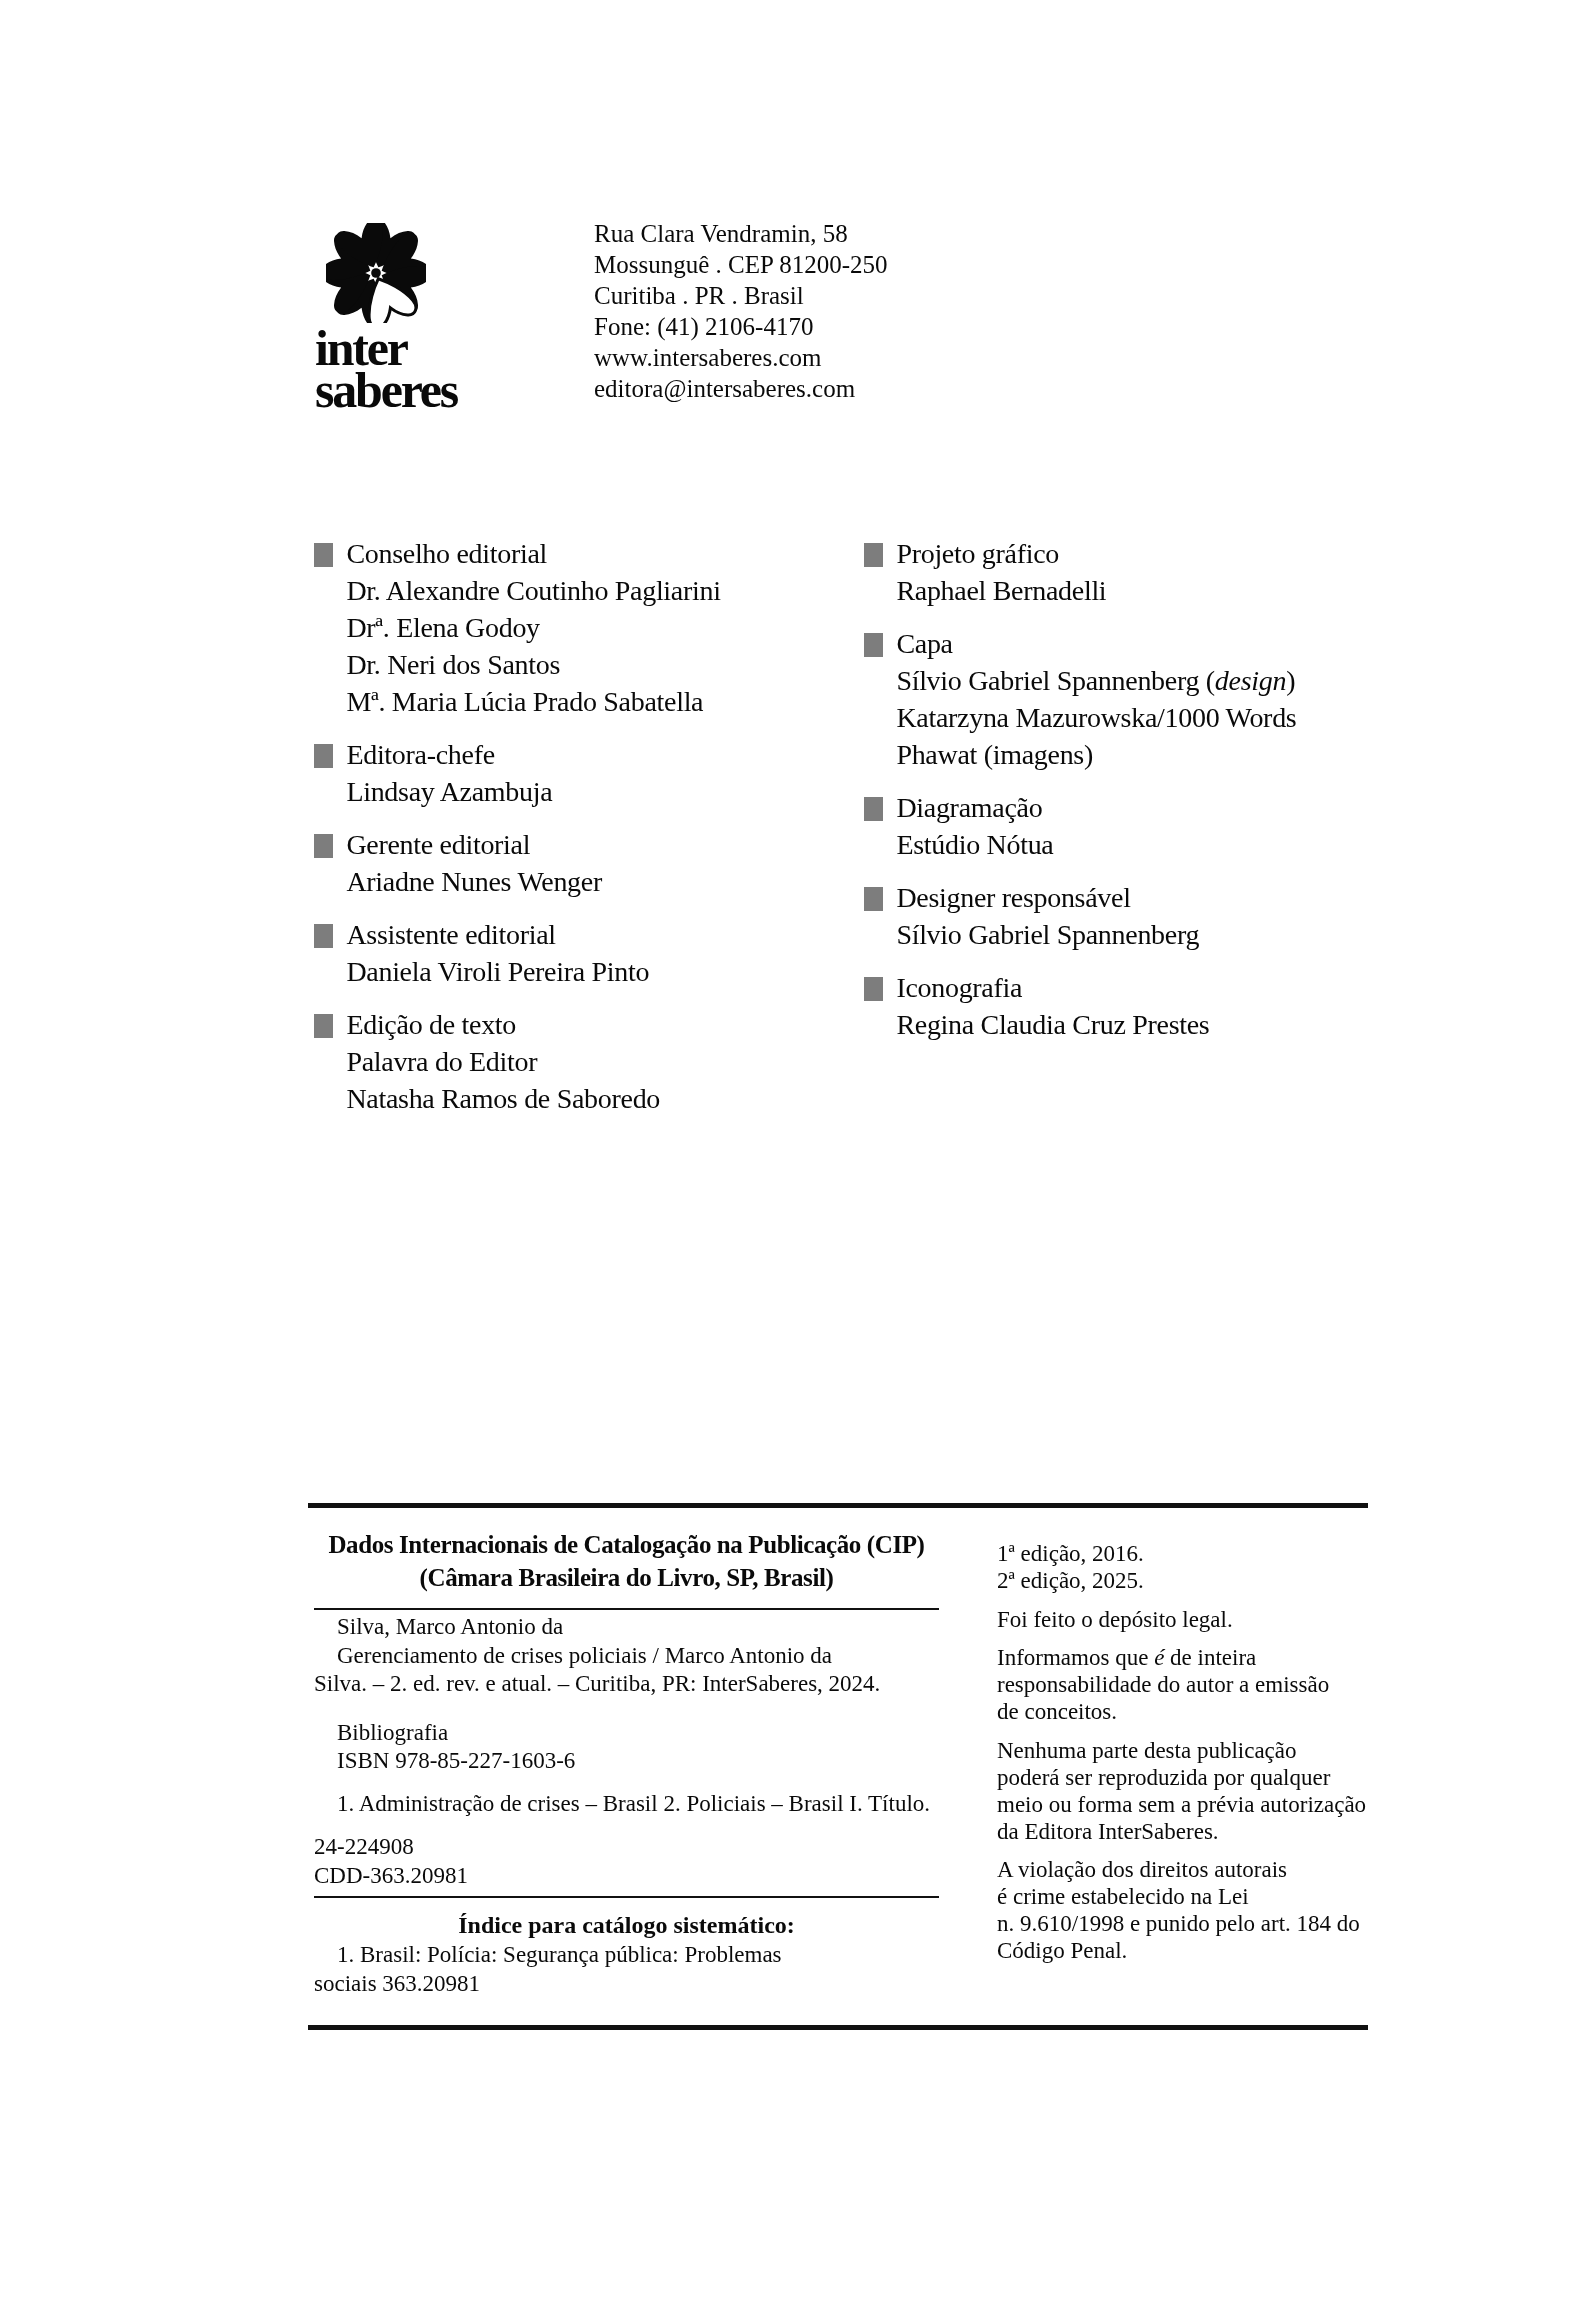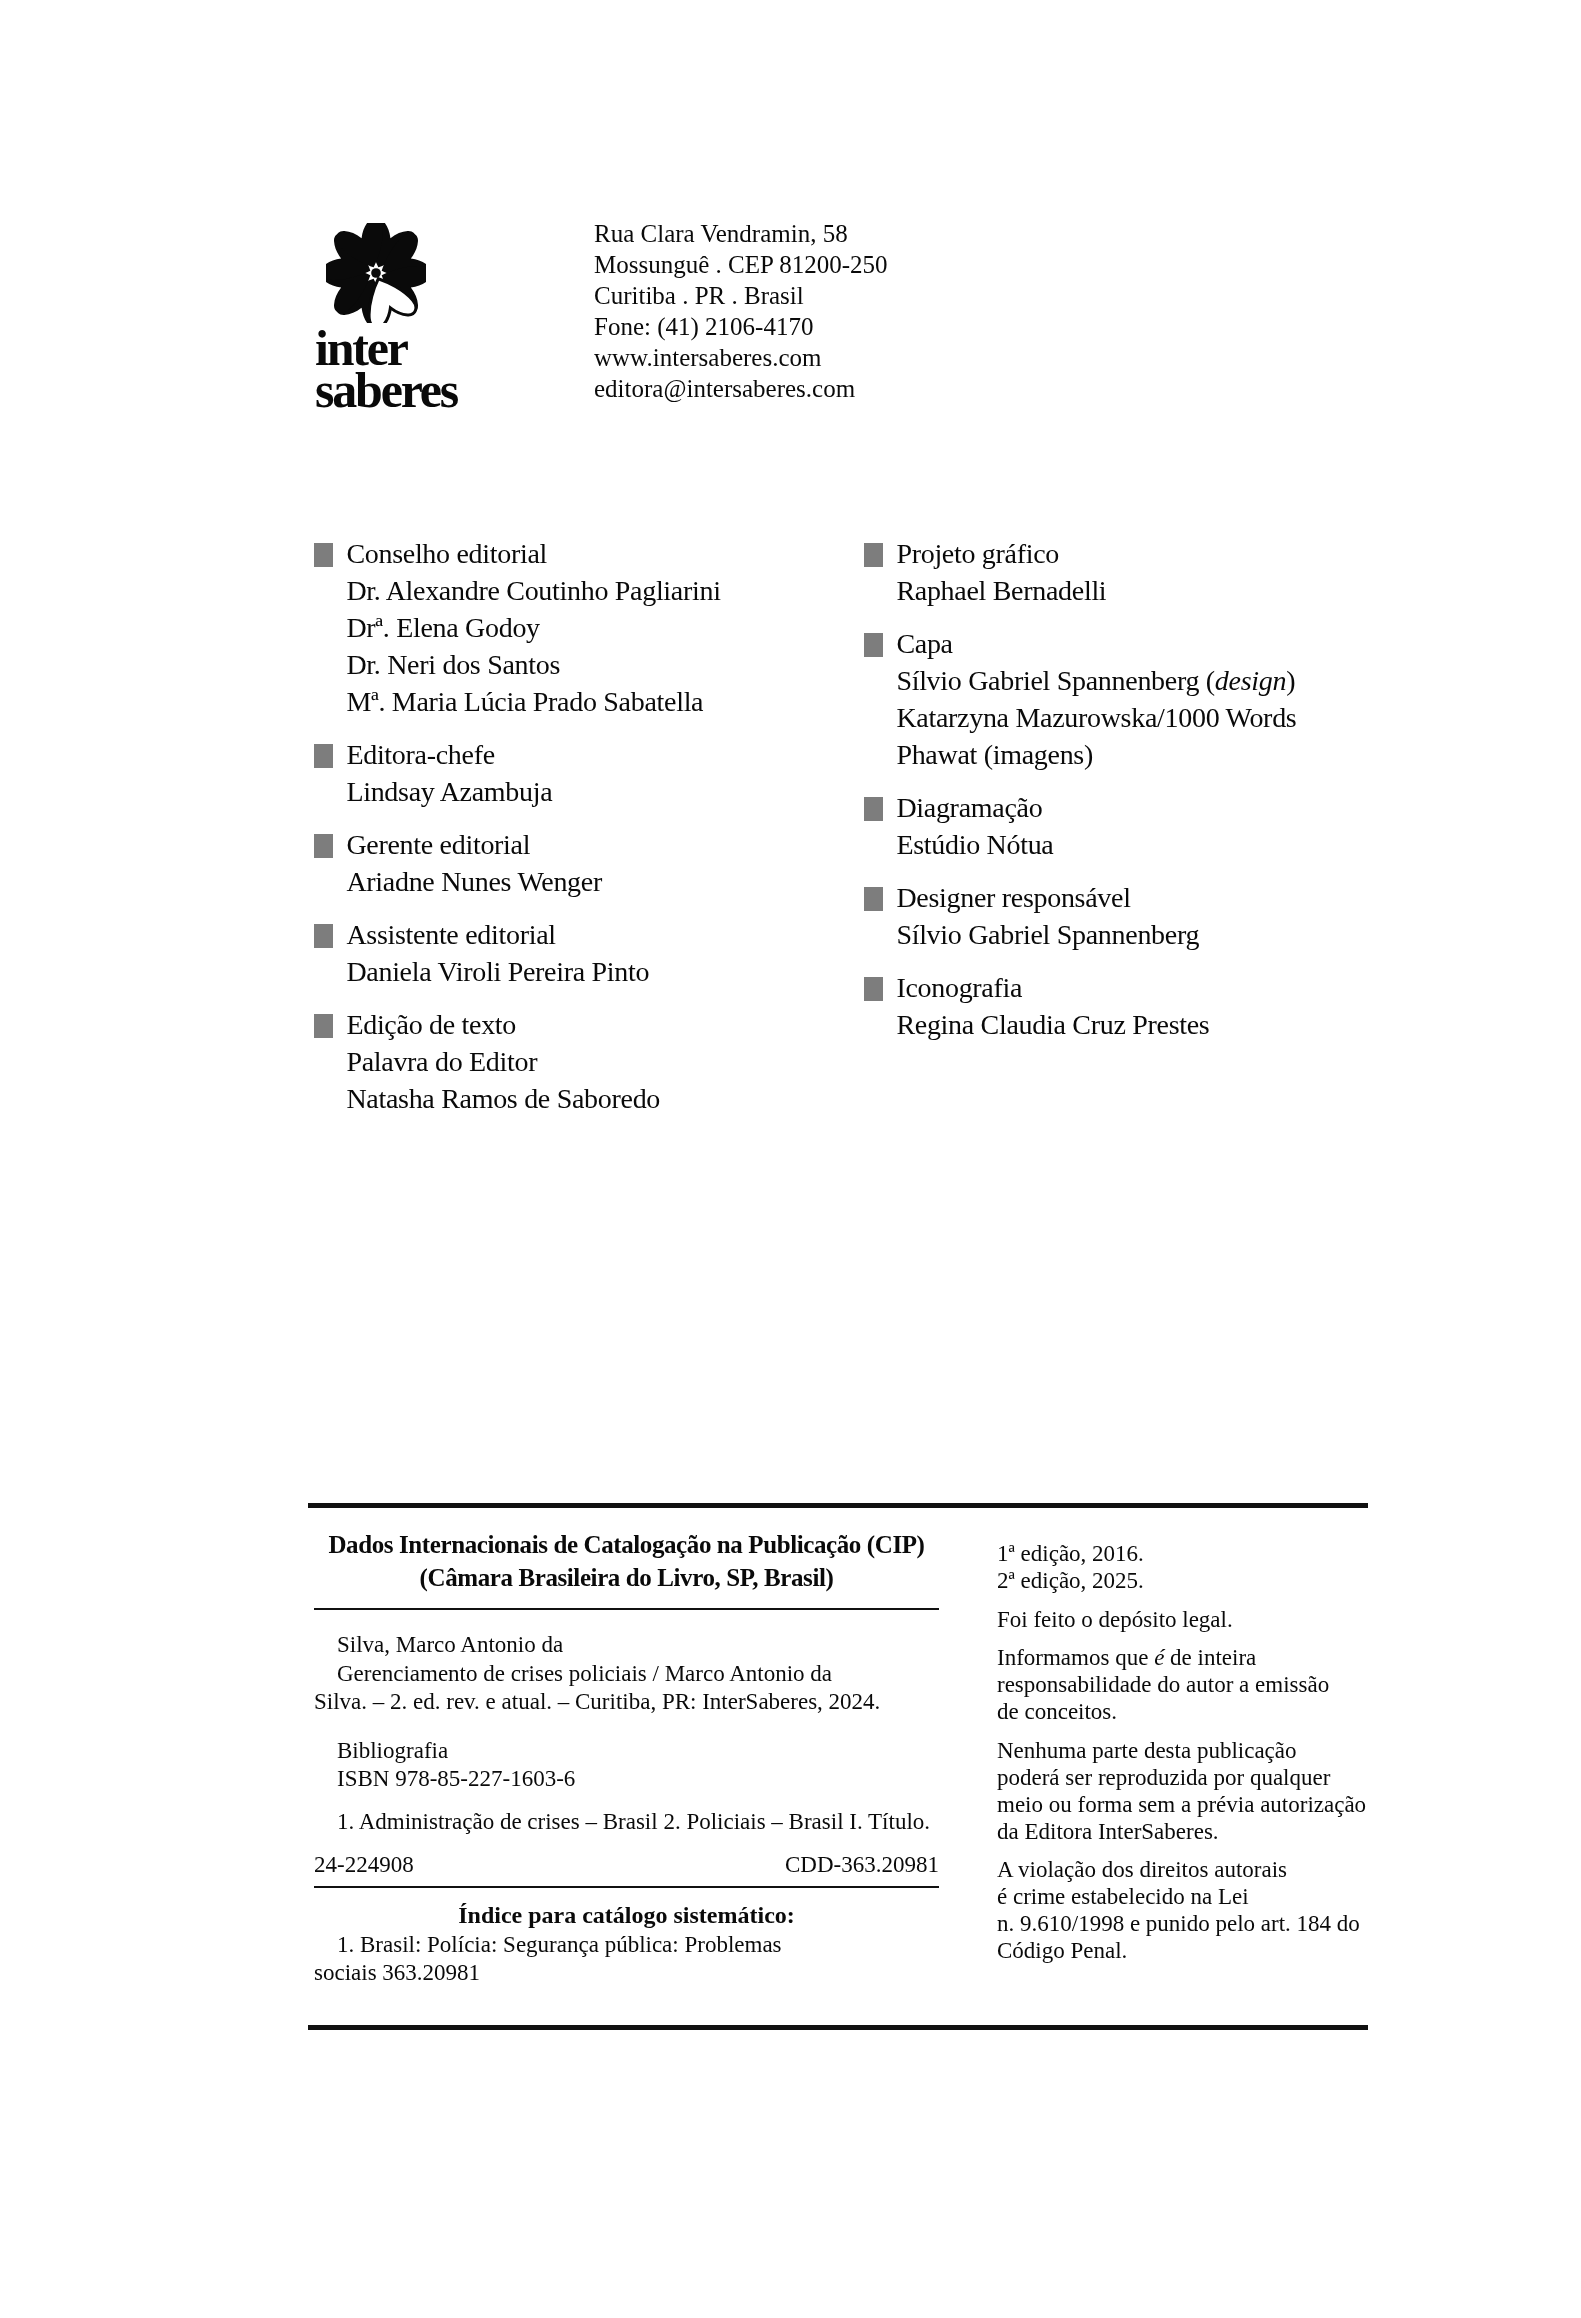--- a/index.html
+++ b/index.html
@@ -53,25 +53,25 @@
   .cip-col{
     position:absolute;left:314px;top:1528px;width:625px;
     font-size:23px;line-height:28.6px;
   }
   .cip-title{
     text-align:center;font-weight:bold;
     font-size:25px;line-height:33px;letter-spacing:-0.4px;
     white-space:nowrap;
   }
   .rule-thin{height:0;border-top:2.2px solid #111;margin-top:14.3px;}
-  .cip-entry{margin-top:21px;}
+  .cip-entry{margin-top:3px;}
   .ind{padding-left:23px;}
   .gap-lg{margin-top:19.6px;}
   .gap-md{margin-top:14.3px;}
-  .num-row{display:flex;justify-content:space-between;margin-top:14.3px;}
+  .num-row{display:flex;margin-top:14.3px;flex-direction:column;}
   .rule-thin2{height:0;border-top:2.2px solid #111;margin-top:6.2px;}
   .index-heading{
     text-align:center;font-weight:bold;
     font-size:24px;line-height:32px;margin-top:10.7px;
   }
   .librarian{text-align:center;margin-top:0px;}
 
   
   .edition-col{
     position:absolute;left:997px;top:1540px;width:375px;

